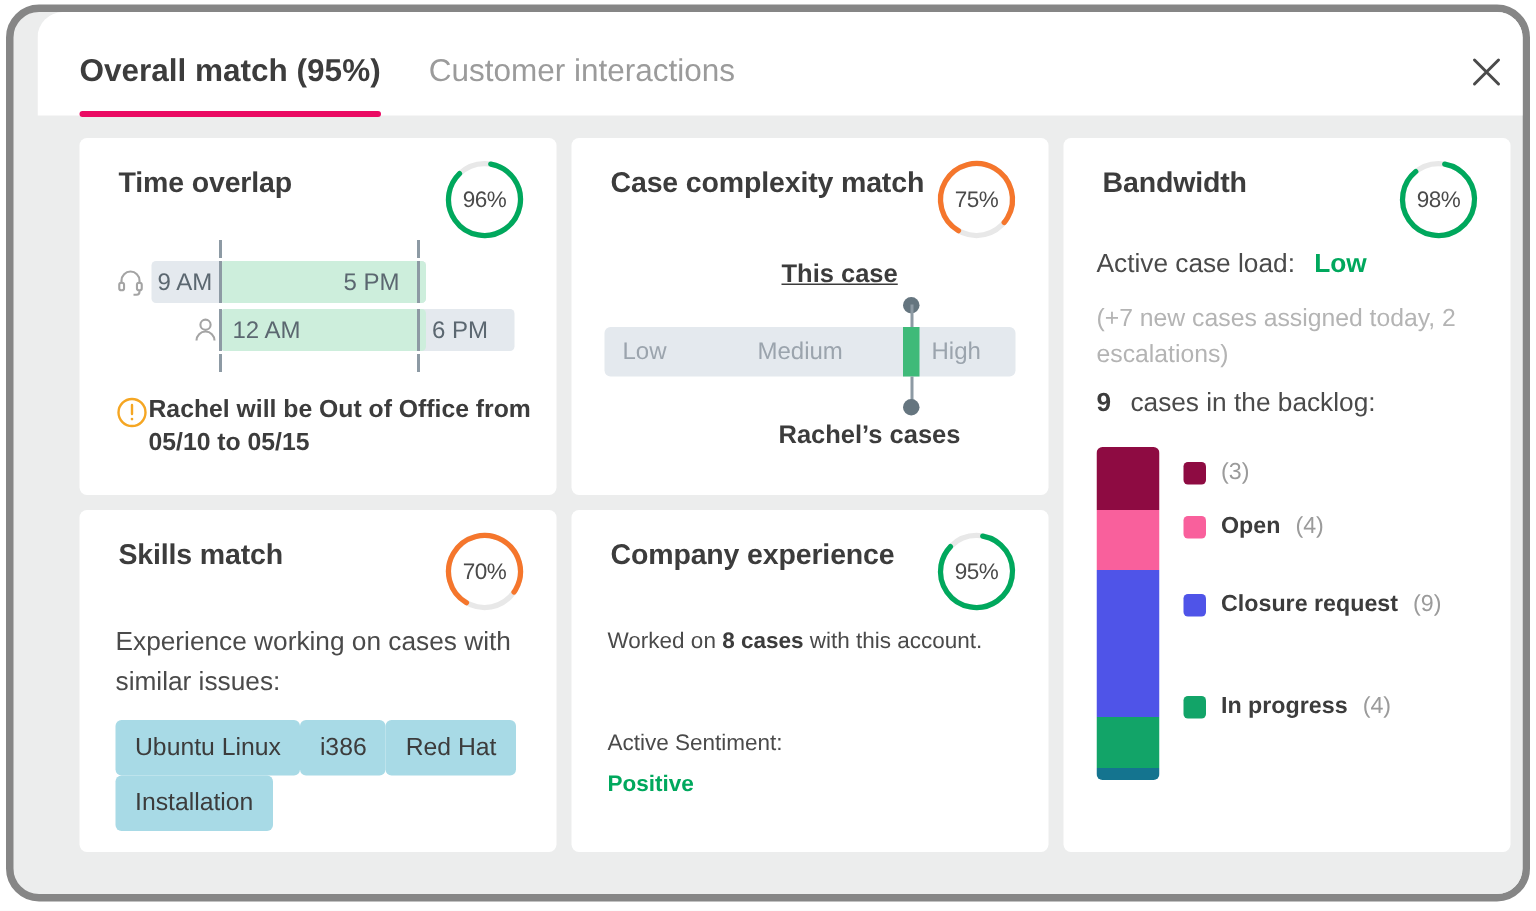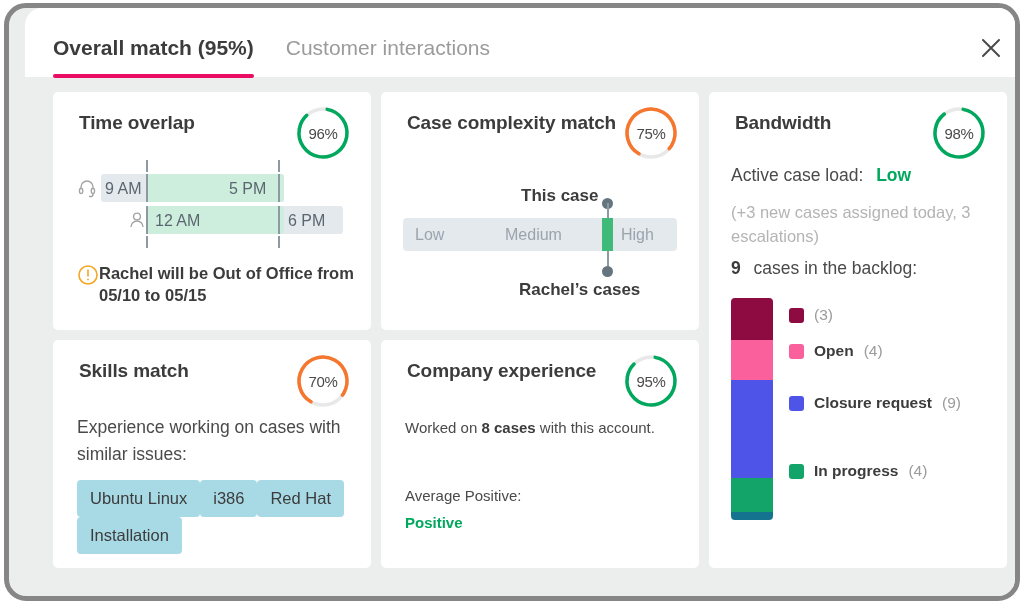--- a/index.html
+++ b/index.html
@@ -419,21 +419,21 @@
 
           <div class="ring">
             <svg width="56" height="56" viewBox="0 0 56 56">
               <circle cx="28" cy="28" r="24" fill="none" stroke="#e8e8e8" stroke-width="3.5"></circle>
               <circle cx="28" cy="28" r="24" fill="none" stroke="#f5762c" stroke-width="3.5" stroke-linecap="round" stroke-dasharray="117 150.8" transform="rotate(120 28 28)"></circle>
             </svg>
             <div class="ring-label">75%</div>
           </div>
 
           <div class="complexity">
-            <div class="cx-top-label" style="left:118px; top:16px;">This case</div>
+            <div class="cx-top-label" style="left:118px; top:3px;text-decoration:underline;">This case</div>
 
             <div class="cx-dot" style="left:199px; top:28px;"></div>
             <div class="cx-stem" style="left:204px; top:33px; height:18px;"></div>
 
             <div class="cx-track">
               <div class="cx-seg" style="left:12px;">Low</div>
               <div class="cx-seg" style="left:102px;">Medium</div>
               <div class="cx-seg" style="left:218px;">High</div>
             </div>
 
@@ -455,21 +455,21 @@
               <circle cx="28" cy="28" r="24" fill="none" stroke="#00a85d" stroke-width="3.5" stroke-linecap="round" stroke-dasharray="130 150.8" transform="rotate(-80 28 28)"></circle>
             </svg>
             <div class="ring-label">98%</div>
           </div>
 
           <div class="bw-line" style="top:73px;">
             <span>Active case load:</span>
             <span class="bw-strong-green" style="margin-left:8px;">Low</span>
           </div>
 
-          <div class="bw-muted" style="top:108px;">(+3 new cases assigned today, 3 escalations)</div>
+          <div class="bw-muted" style="top:108px;">(+7 new cases assigned today, 2 escalations)</div>
 
           <div class="bw-backlog">
             <b>9</b>
             <span style="margin-left:8px;">cases in the backlog:</span>
           </div>
 
           <div class="stackbar">
             <div class="stack-seg" style="height:18.9%; background:#8e0b42;"></div>
             <div class="stack-seg" style="height:18.0%; background:#f9609c;"></div>
             <div class="stack-seg" style="height:44.1%; background:#4f54e8;"></div>
@@ -530,21 +530,21 @@
               <circle cx="28" cy="28" r="24" fill="none" stroke="#00a85d" stroke-width="3.5" stroke-linecap="round" stroke-dasharray="127 150.8" transform="rotate(-80 28 28)"></circle>
             </svg>
             <div class="ring-label">95%</div>
           </div>
 
           <div class="ce-line" style="top:74px;">
             <span>Worked on </span><b>8 cases</b><span> with this account.</span>
           </div>
 
           <div class="ce-line" style="top:142px;">
-            <span>Average Positive:</span><br>
+            <span>Active Sentiment:</span><br>
             <span class="ce-sentiment">Positive</span>
           </div>
         </div>
 
       </div>
     </div>
   </div>
 </div>
 
 </body></html>

